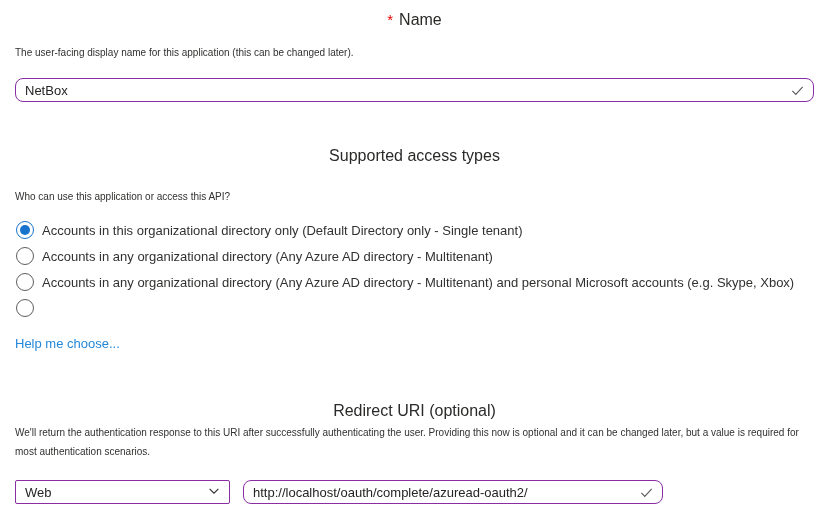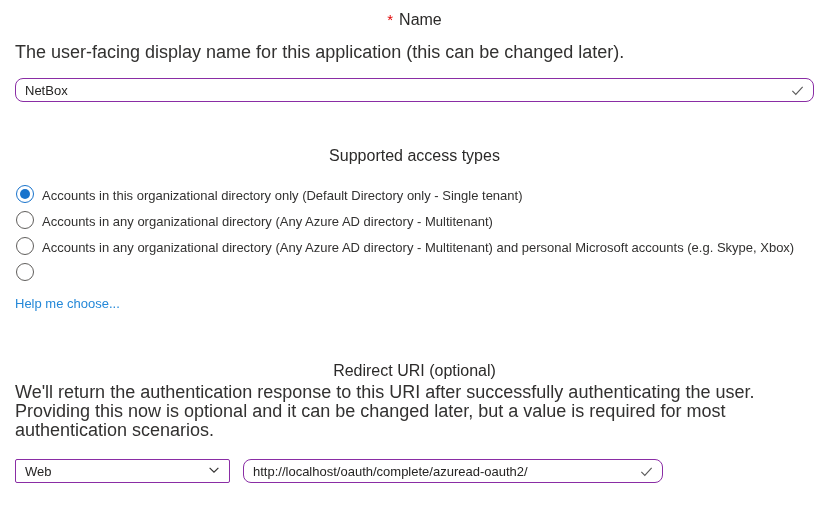--- a/index.html
+++ b/index.html
@@ -4,40 +4,40 @@
 <style>
   html,body{margin:0;padding:0;}
   body{
     width:829px;height:516px;background:#ffffff;overflow:hidden;
     font-family:"Liberation Sans",sans-serif;color:#323130;
     -webkit-font-smoothing:antialiased;
   }
   .page{padding:10px 15px 0 15px;}
   .section-title{font-size:16px;font-weight:400;color:#2b2a29;margin:0;line-height:20px;text-align:center;}
   .required-star{color:#e00000;margin-right:6px;font-size:15px;}
-  .helper-text{font-size:18px;line-height:19px;color:#323130;margin:0;}
+  .helper-text{font-size:10px;line-height:19px;color:#323130;margin:0;}
   .name-desc{margin-top:13px;}
 
   .text-field{
     position:relative;margin-top:16px;height:24px;box-sizing:border-box;
     border:1px solid #8a2da5;border-radius:8px;background:#fff;
     display:flex;align-items:center;
   }
   .text-field input{
     border:none;outline:none;background:transparent;flex:1;
     font-family:"Liberation Sans",sans-serif;font-size:13px;color:#252423;
     padding:0 26px 0 9px;height:100%;
   }
   .field-check{position:absolute;right:8px;top:4px;}
 
   .section-gap1{margin-top:44px;}
   .question{margin-top:21px;}
 
   .radio-group{margin-top:11px;}
-  .radio-row{display:flex;align-items:flex-end;height:26px;cursor:default;}
+  .radio-row{display:flex;align-items:center;height:26px;cursor:default;}
   .radio{
     width:18px;height:18px;border:1px solid #605e5c;border-radius:50%;
     box-sizing:border-box;position:relative;flex:0 0 auto;margin-left:1px;background:#fff;
   }
   .radio.checked{border-color:#1873cc;}
   .radio.checked::after{
     content:"";position:absolute;top:3px;left:3px;right:3px;bottom:3px;
     background:#1873cc;border-radius:50%;
   }
   .radio-label{font-size:13px;margin-left:8px;white-space:nowrap;color:#323130;}
@@ -73,20 +73,21 @@
     <span class="field-check">
       <svg width="15" height="15" viewBox="0 0 16 16">
         <path d="M2.5 8.5 L6.2 12.2 L13.5 4.2" fill="none" stroke="#5a5a5a" stroke-width="1.2"></path>
       </svg>
     </span>
   </div>
 
   
   <h2 class="section-title section-gap1">Supported access types</h2>
 
+  <p class="helper-text question">Who can use this application or access this API?</p>
 
   <div class="radio-group">
     <div class="radio-row">
       <span class="radio checked"></span>
       <span class="radio-label">Accounts in this organizational directory only (Default Directory only - Single tenant)</span>
     </div>
     <div class="radio-row">
       <span class="radio"></span>
       <span class="radio-label">Accounts in any organizational directory (Any Azure AD directory - Multitenant)</span>
     </div>

